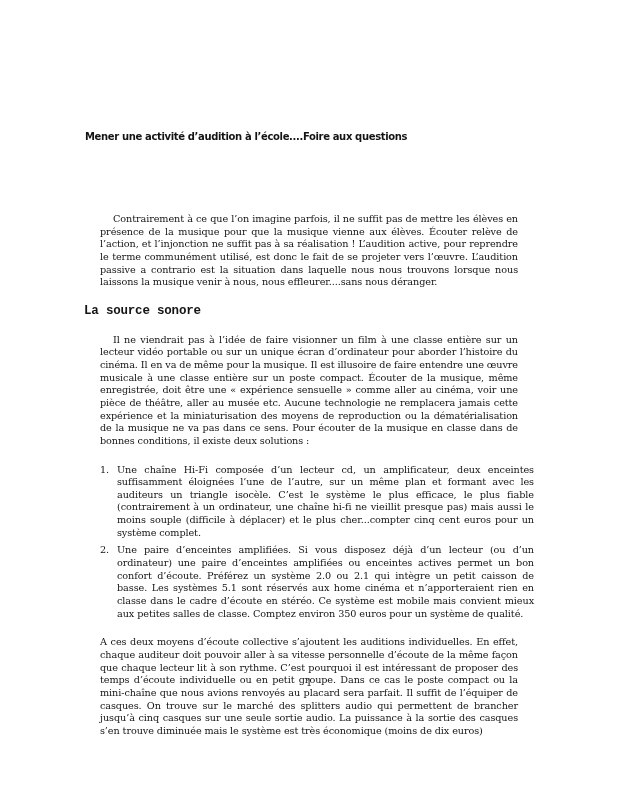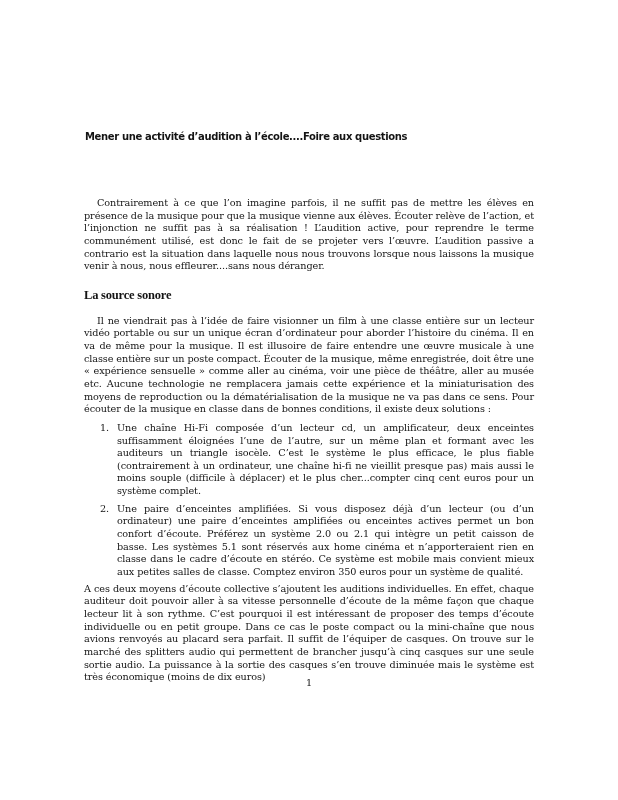--- a/index.html
+++ b/index.html
@@ -27,25 +27,25 @@
     left: 84px;
     top: 197px;
     width: 450px;
     font-family: "DejaVu Serif", "Liberation Serif", serif;
     font-size: 9.7px;
     line-height: 12.65px;
     letter-spacing: -0.1px;
     text-align: justify;
     color: #141414;
   }
-  .col p { margin: 0; }
+  .col p { margin: 16px; }
   .indent { text-indent: 13px; }
   .noindent { text-indent: 0; }
   .section-heading {
-    font-family: Liberation Serif, serif;
+    font-family: Liberation Mono, monospace;
     font-weight: bold;
     font-size: 12.5px;
     letter-spacing: -0.2px;
     text-align: left;
     margin: 16px 0 13px 0;
     color: #141414;
   }
   .solutions { margin: 6px 0 4px 0; }
   .solution-item {
     position: relative;

